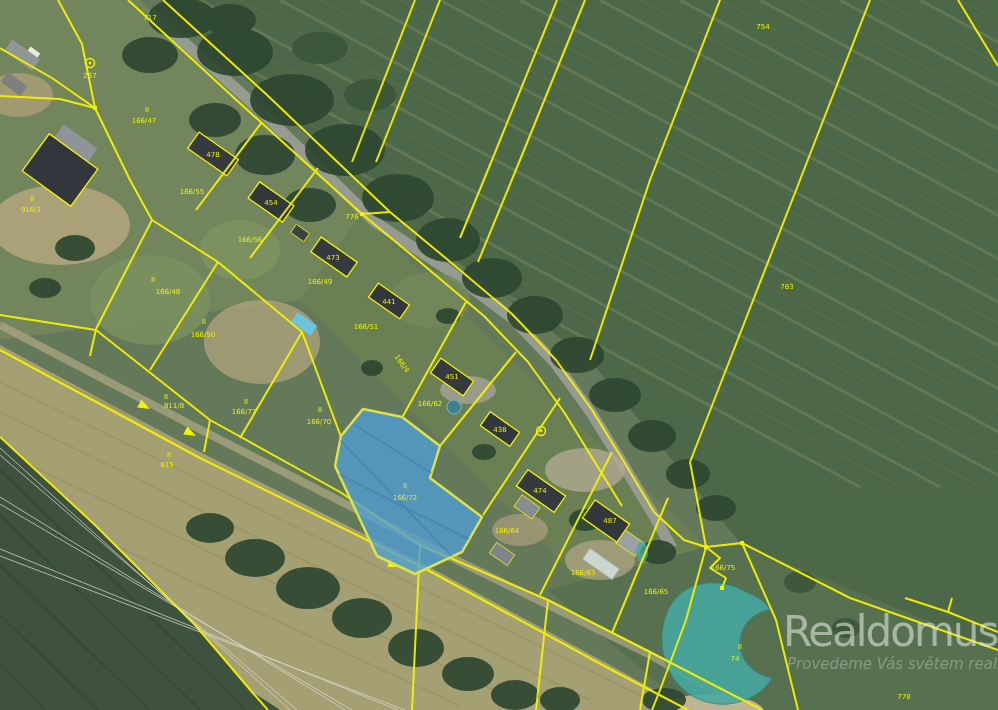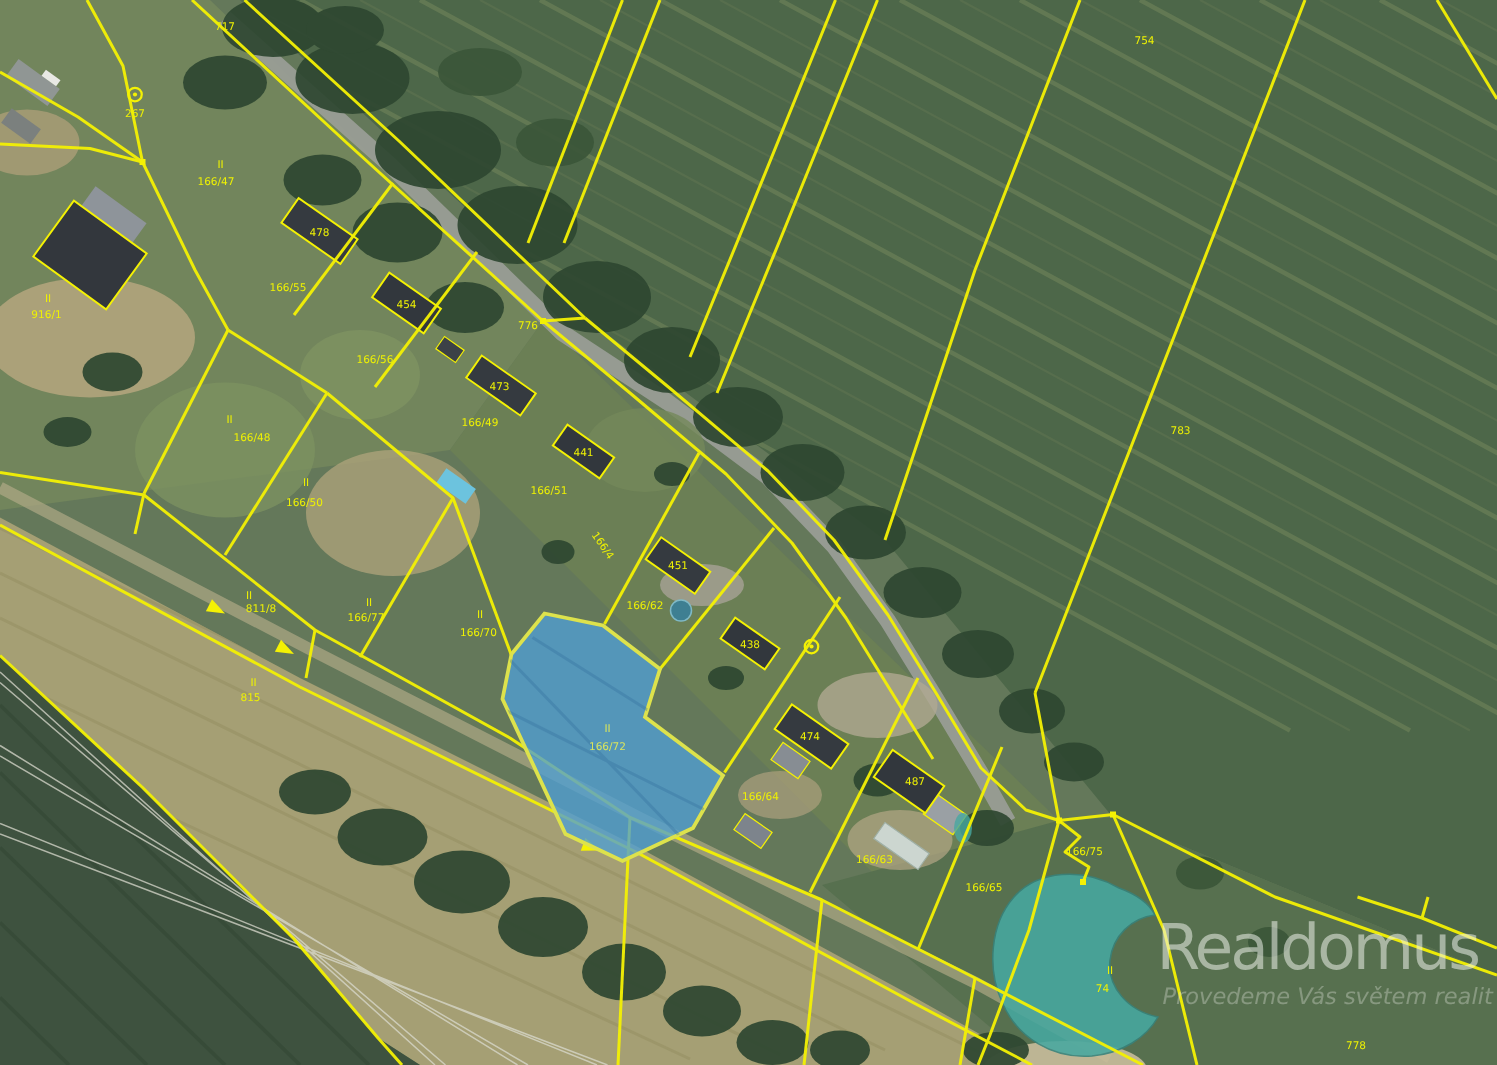--- a/index.html
+++ b/index.html
@@ -1,21 +1,21 @@
 <!DOCTYPE html>
 <html><head>
 <meta charset="utf-8">
 <style>
   html,body{margin:0;padding:0;background:#222;}
   .map-viewport{position:relative;width:998px;height:710px;overflow:hidden;background:#64785a;
     font-family:"DejaVu Sans",sans-serif;}
   .map-viewport svg{position:absolute;left:0;top:0;}
   .lbl{font:7px "DejaVu Sans",sans-serif;fill:#eef103;text-anchor:middle;}
   .lbl-hl{font:7px "DejaVu Sans",sans-serif;fill:#d9e45c;text-anchor:middle;}
-  .watermark{position:absolute;right:12px;top:610px;width:215px;text-align:left;pointer-events:none;}
+  .watermark{position:absolute;right:0px;top:610px;width:215px;text-align:left;pointer-events:none;}
   .watermark .brand{font-size:42px;line-height:1.05;letter-spacing:-2px;color:rgba(236,240,233,.55);
     white-space:nowrap;font-family:"DejaVu Sans",sans-serif;}
   .watermark .tagline{font-size:15px;font-style:italic;color:rgba(228,233,224,.34);
     white-space:nowrap;margin-top:1px;padding-left:4px;}
 </style>
 </head>
 <body>
 
 <div class="map-viewport">
 <svg width="998" height="710" viewBox="0 0 998 710">

